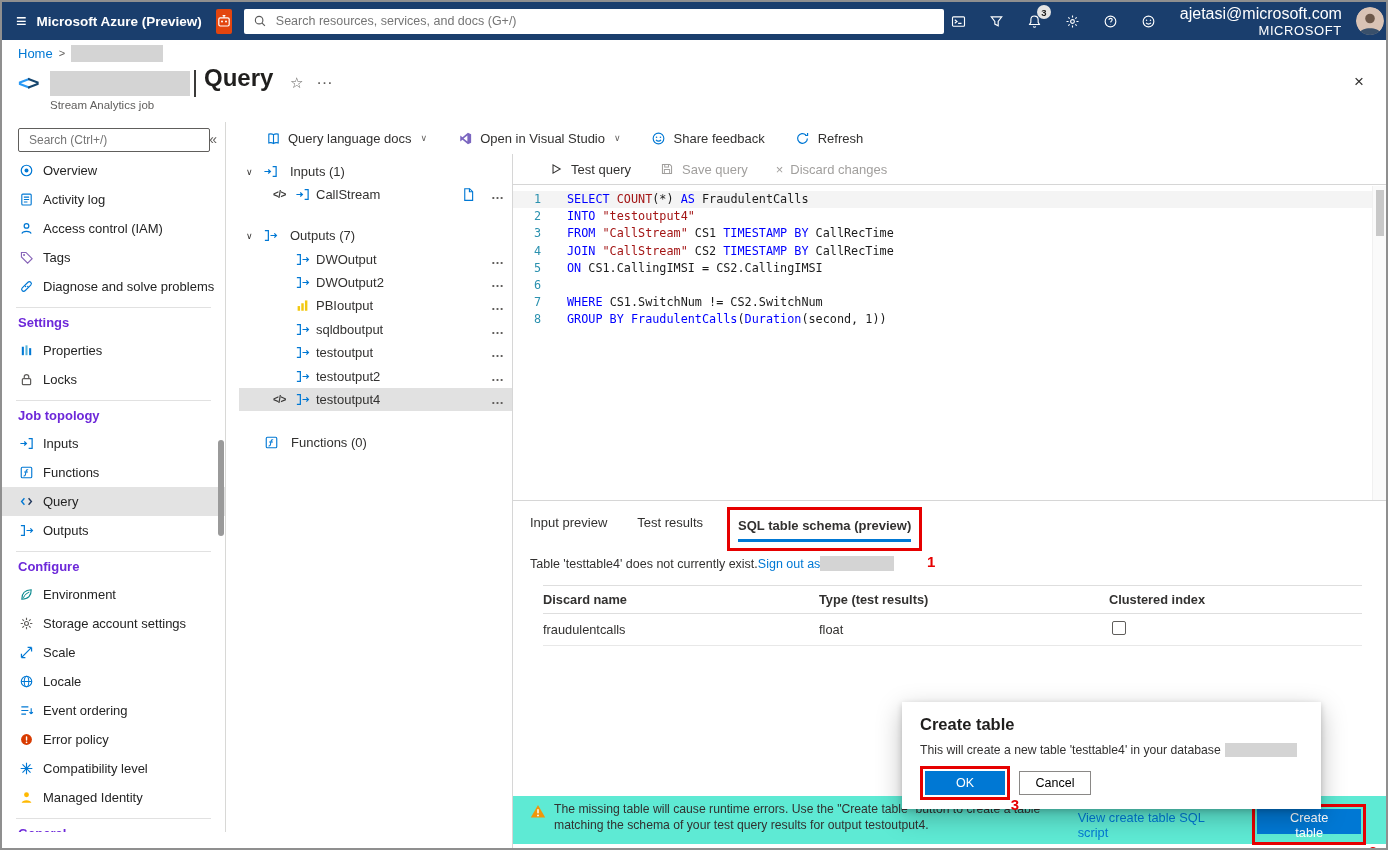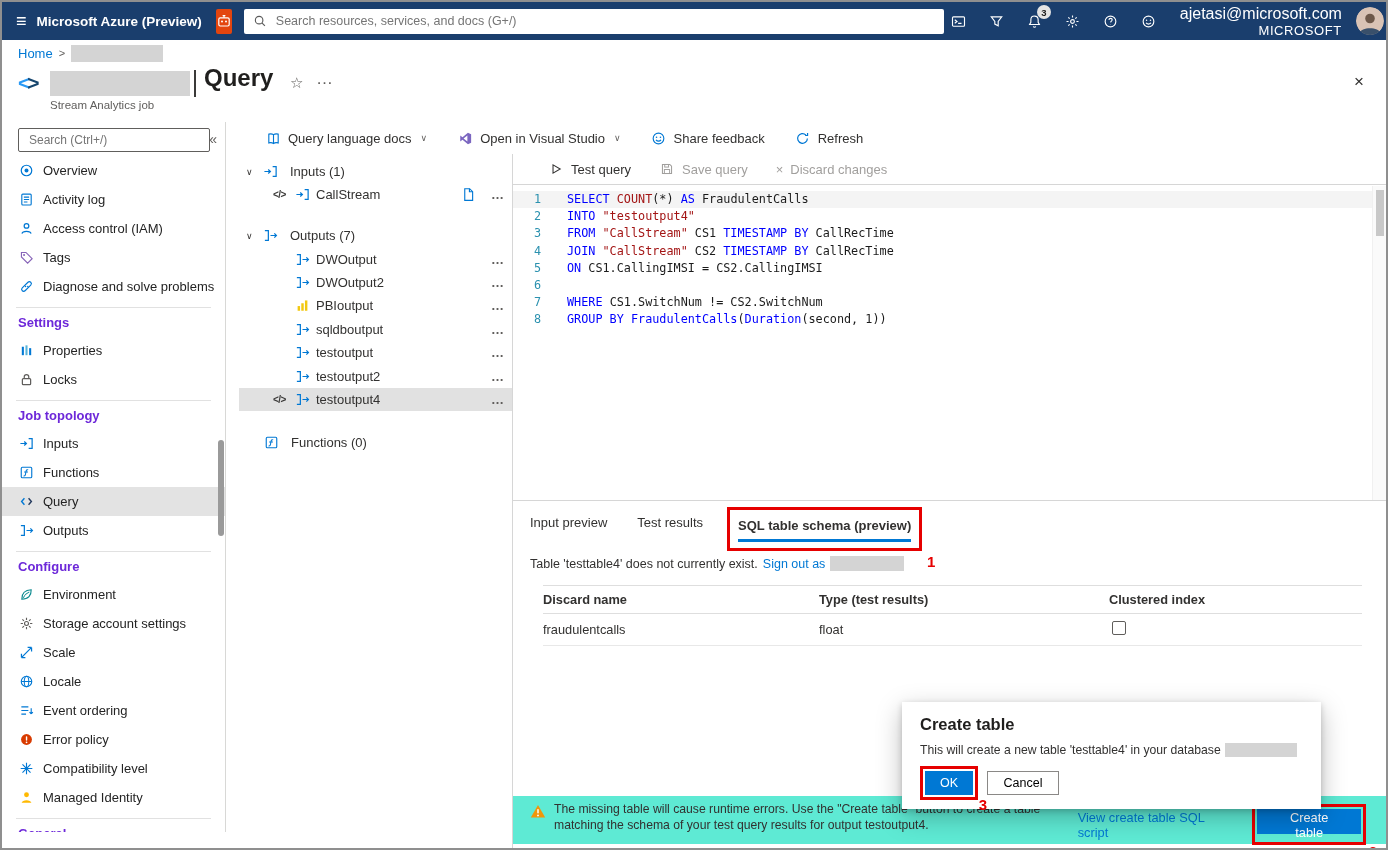--- a/index.html
+++ b/index.html
@@ -107,21 +107,21 @@
   .tabs{display:flex;align-items:flex-start;gap:30px;padding:10px 0 0 17px;height:46px;}
   .tab{padding-top:4px;cursor:pointer;text-align:right;}
   .tab-active-wrap{position:relative;border:3px solid var(--annotation-red,#e60000);
                    padding:4px 8px 6px;margin:-4px -4px 0 -6px;}
   .tab.active .tab-label{font-weight:700;}
   .tab-underline{height:3px;background:var(--accent,#0078d4);margin-top:6px;}
   .ann-label{position:absolute;color:var(--annotation-red,#e60000);font-weight:700;font-size:15px;}
   .ann-1{right:-16px;bottom:-22px;}
   .ann-2{right:-14px;bottom:-18px;}
   .ann-3{right:-12px;bottom:-16px;}
-  .notice{margin:9px 0 0 17px;font-size:12.5px;display:flex;align-items:center;gap:5px;}
+  .notice{margin:9px 0 0 17px;font-size:12.5px;display:flex;align-items:center;}
   .notice-link{color:var(--accent,#0078d4);cursor:pointer;text-decoration:none;}
   .notice-redact{width:74px;height:15px;background:var(--redacted-gray,#d4d4d4);}
   .schema{margin:14px 24px 0 30px;}
   .tbl-head{display:grid;grid-template-columns:276px 290px 1fr;height:29px;align-items:center;
             border-top:1px solid #dedede;border-bottom:1px solid #dedede;font-weight:700;font-size:12.8px;}
   .tbl-row{display:grid;grid-template-columns:276px 290px 1fr;height:32px;align-items:center;
            border-bottom:1px solid #e8e8e8;font-size:12.8px;}
   .checkbox{width:14px;height:14px;border:1px solid #605e5c;border-radius:2px;display:inline-block;
             margin-left:3px;background:#fff;cursor:pointer;}
   .res-footer{position:absolute;left:0;right:0;bottom:4px;height:48px;padding:6px 20px 0 17px;
@@ -135,21 +135,21 @@
                height:25px;padding:0 16px;font-size:12.8px;font-family:inherit;cursor:pointer;}
 
   
   .dialog{position:absolute;left:900px;top:700px;width:419px;height:107px;background:#fff;z-index:40;
           box-shadow:0 8px 24px rgba(0,0,0,.26),0 2px 6px rgba(0,0,0,.18);padding:13px 18px;}
   .dlg-title{font-size:16.5px;font-weight:600;color:#201f1e;}
   .dlg-body{margin-top:9px;font-size:12.2px;display:flex;align-items:center;gap:4px;white-space:nowrap;overflow:hidden;}
   .dlg-redact{width:72px;height:14px;background:var(--redacted-gray,#d4d4d4);flex:0 0 auto;}
   .dlg-actions{margin-top:9px;display:flex;align-items:center;}
   .btn-ok{background:var(--accent,#0078d4);color:#fff;border:1px solid var(--accent,#0078d4);
-          width:48px;height:24px;font-size:12.5px;font-family:inherit;cursor:pointer;}
+          width:80px;height:24px;font-size:12.5px;font-family:inherit;cursor:pointer;}
   .btn-cancel{margin-left:9px;width:72px;height:24px;background:#fff;border:1px solid #8a8886;
               font-size:12.5px;font-family:inherit;cursor:pointer;}
 </style>
 </head>
 <body>
 
 <div class="page" style="--accent: #0078d4; --topbar-bg: #1a3e6d; --annotation-red: #e60000; --redacted-gray: #d4d4d4; --selected-gray: #e3e3e3; --keyword-blue: #0000ff; --string-red: #a31515; --function-red: #a31515; --code-plain: #1b1b1b; --warning-orange: #f09609; --preview-icon-orange: #e3450f;">
 
   <header class="topbar">
     <span class="tb-burger">≡</span>

